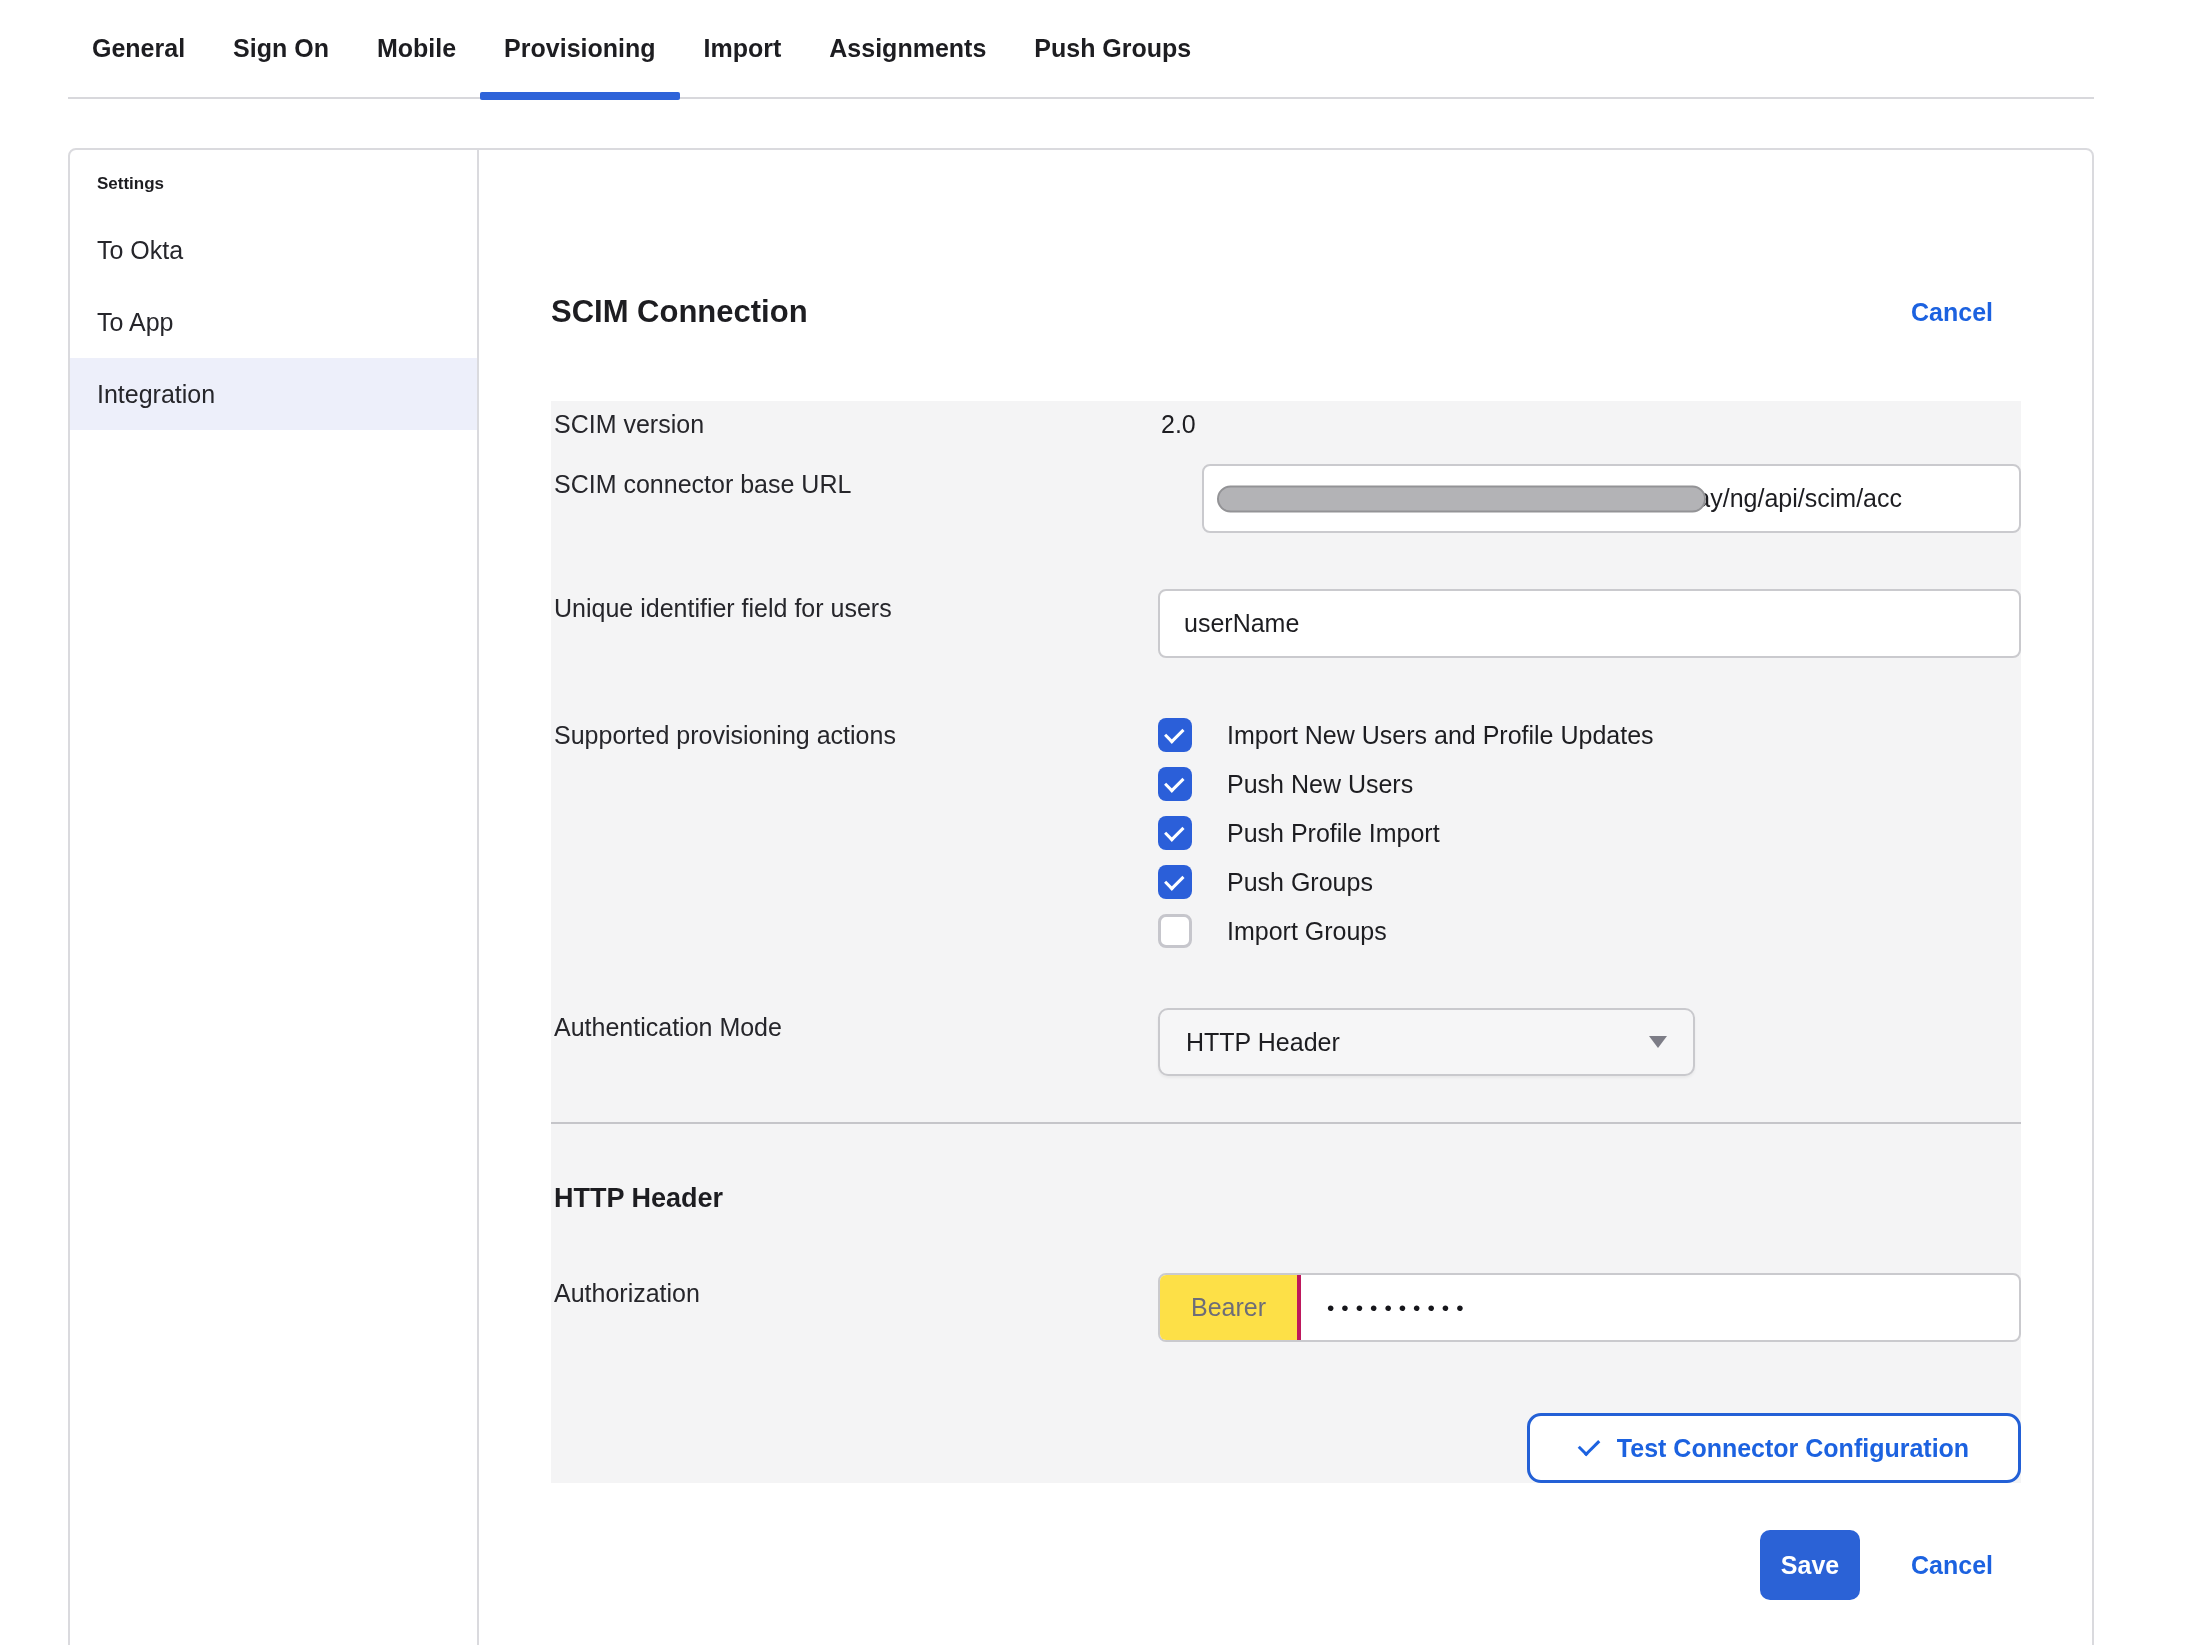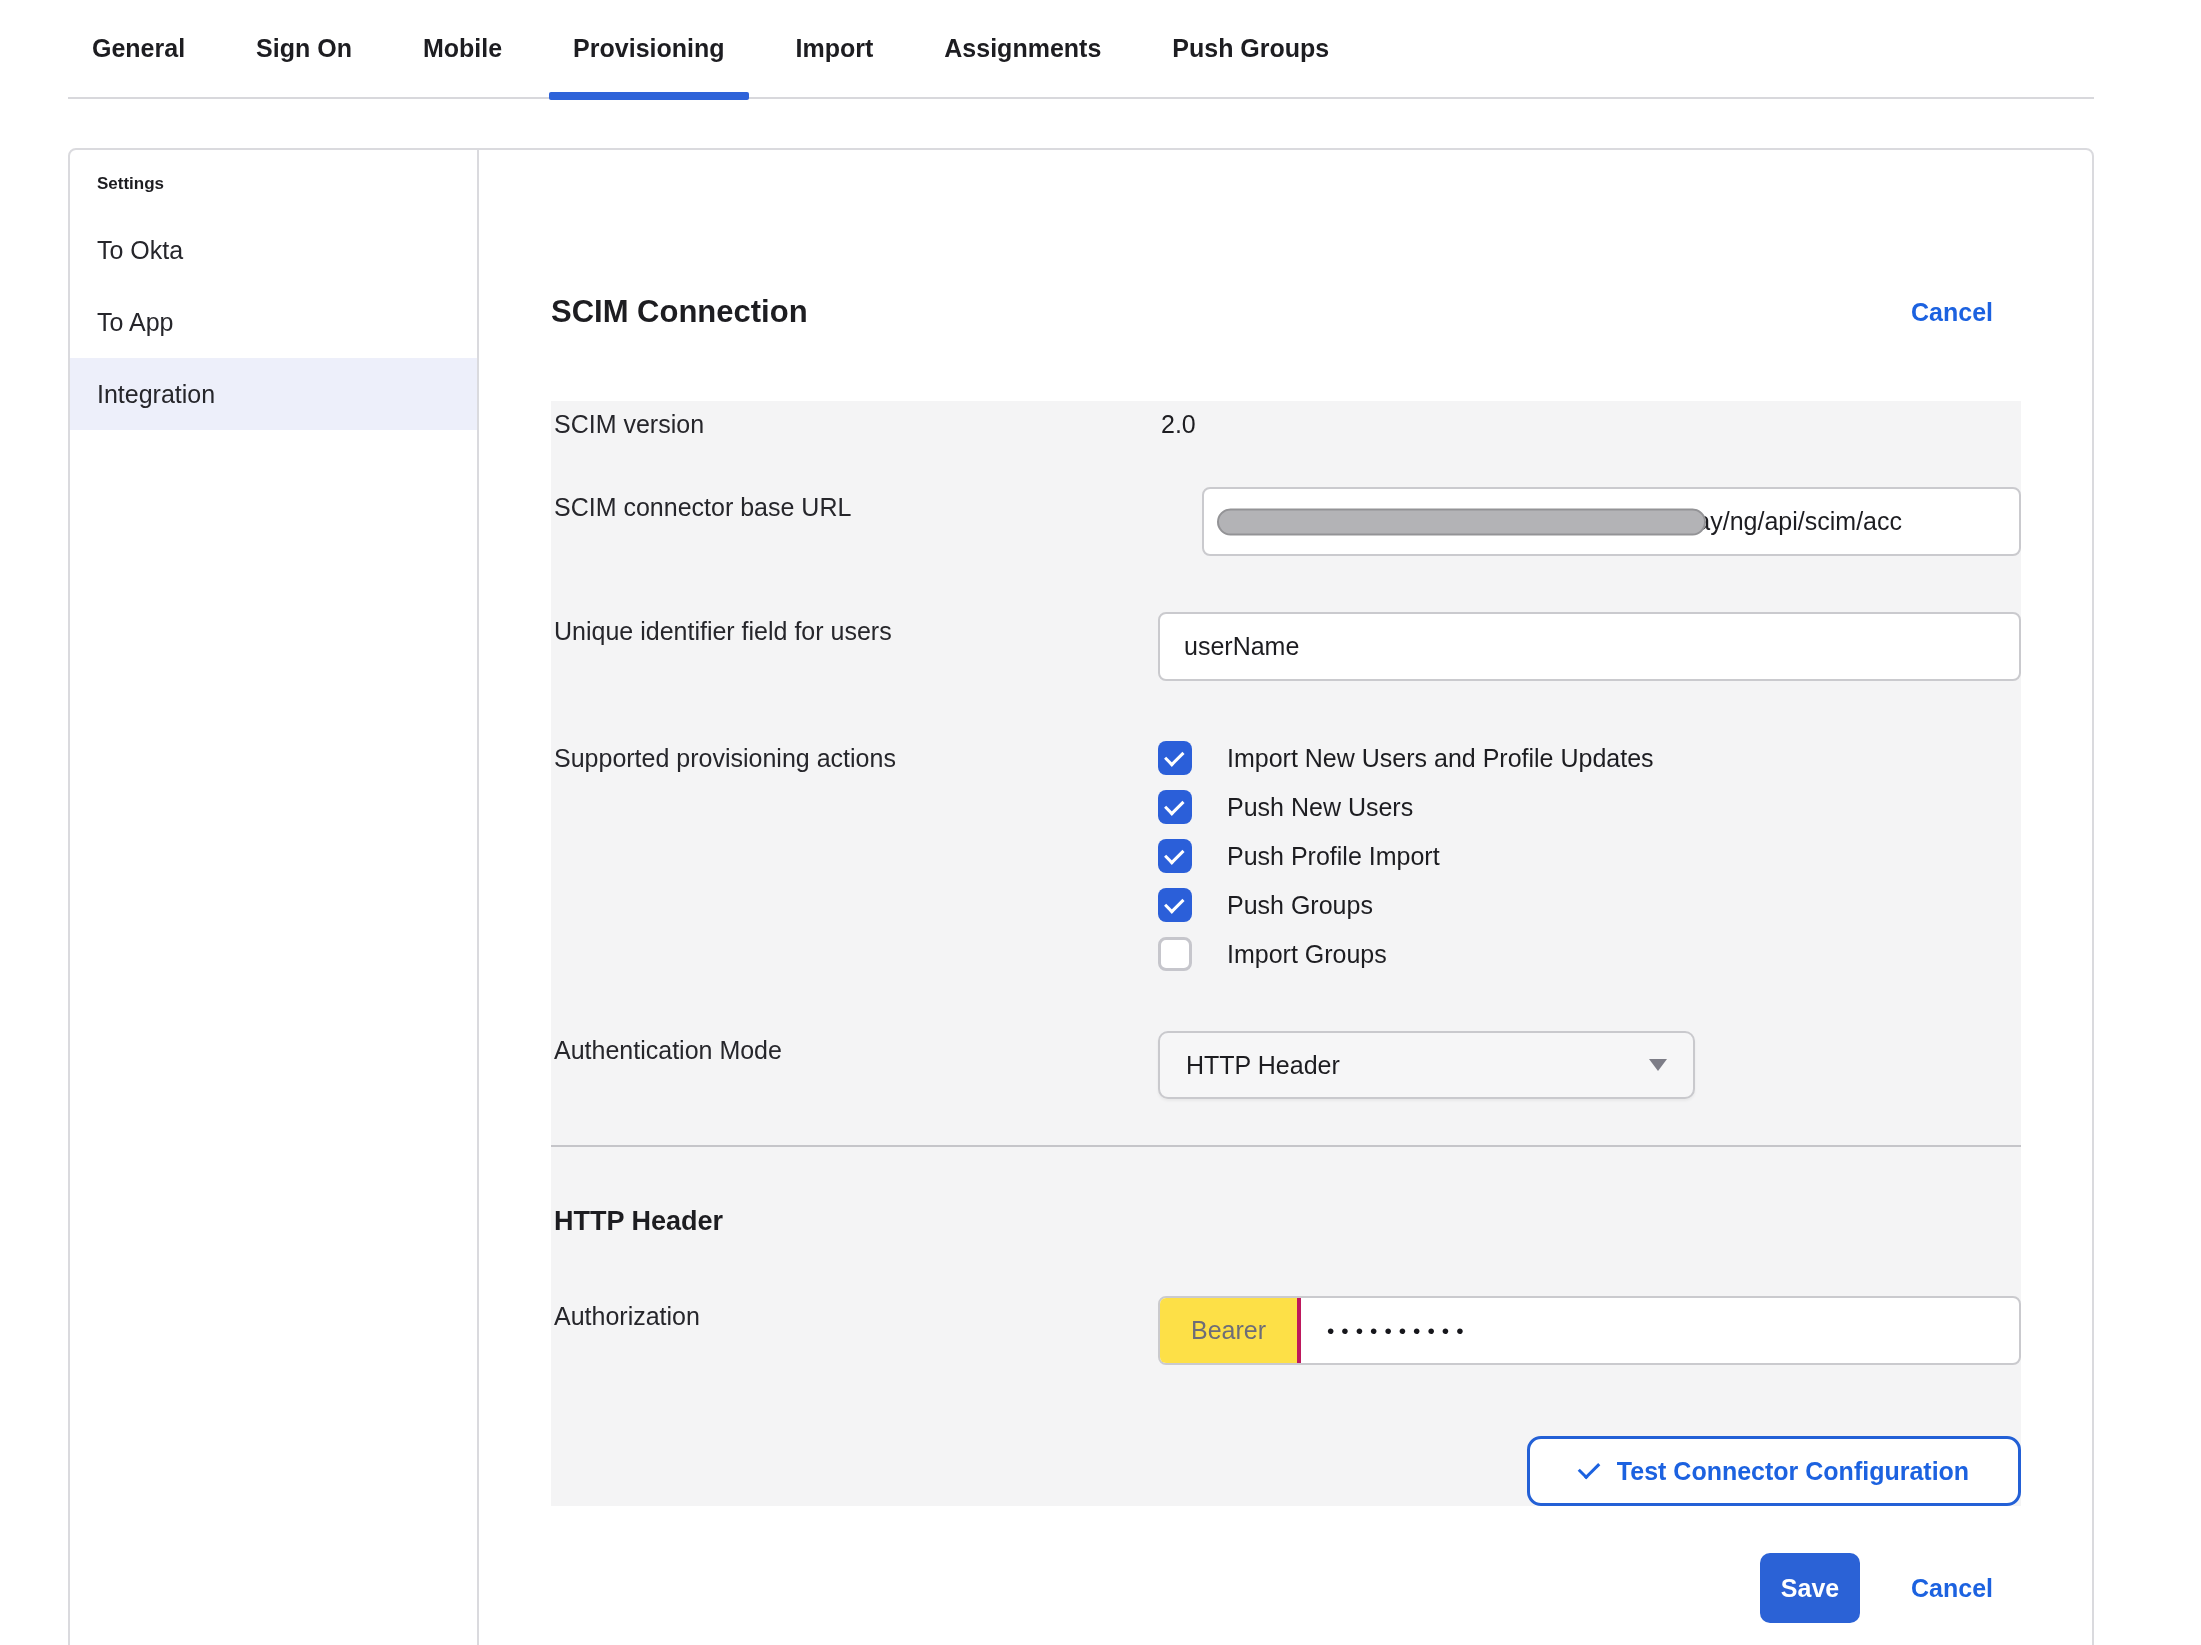--- a/index.html
+++ b/index.html
@@ -8,21 +8,21 @@
     width:2201px;height:1645px;
     background:#ffffff;
     font-family:"Liberation Sans", sans-serif;
     color:#1d1d21;
     overflow:hidden;
   }
   
   .nav{
     position:absolute;left:68px;top:0;width:2026px;height:99px;
     border-bottom:2px solid #d8d8dc;
-    display:flex;align-items:center;gap:23px;
+    display:flex;align-items:center;
     box-sizing:border-box;
   }
   .tab{
     position:relative;height:99px;display:flex;align-items:center;
     padding:0 24px;font-size:25px;font-weight:bold;color:#1d1d21;cursor:pointer;
   }
   .tab.active::after{
     content:"";position:absolute;left:0;right:0;bottom:-2px;height:8px;
     background:#2e63d9;border-radius:2px;
   }
@@ -43,21 +43,21 @@
   .page-title{font-size:31px;font-weight:bold;color:#1d1d21;}
   .link{font-size:25px;font-weight:bold;color:#1c62e0;cursor:pointer;text-decoration:none;}
   .head-row .link{margin-right:28px;}
   
   .panel{margin-top:69px;background:#f4f4f5;}
   .row{display:flex;}
   .lbl{width:607px;flex-shrink:0;font-size:25px;color:#26262b;padding-left:3px;box-sizing:border-box;line-height:25px;}
   .ctl{flex:1;min-width:0;}
   .row-version{padding-top:11px;}
   .row-version .val{font-size:25px;color:#1d1d21;line-height:25px;padding-left:3px;}
-  .row-url{margin-top:50px;gap:44px;}
+  .row-url{margin-top:27px;gap:44px;}
   .row-url .lbl{padding-top:8px;}
   .row-uid{margin-top:56px;}
   .row-uid .lbl{padding-top:7px;}
   .row-actions{margin-top:60px;}
   .row-actions .lbl{padding-top:5px;}
   .row-auth{margin-top:60px;}
   .row-auth .lbl{padding-top:7px;}
   .input{
     height:69px;border:2px solid #cacace;border-radius:8px;background:#fff;
     box-sizing:border-box;display:flex;align-items:center;padding:0 24px;

